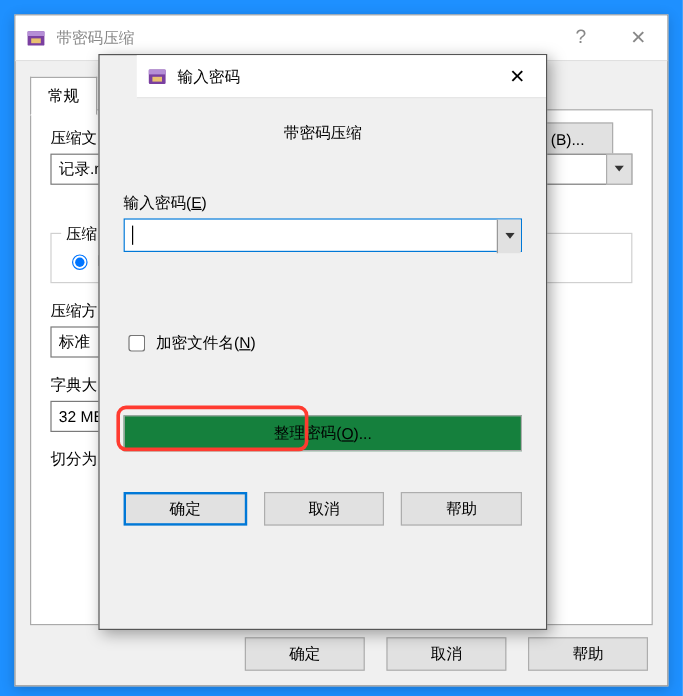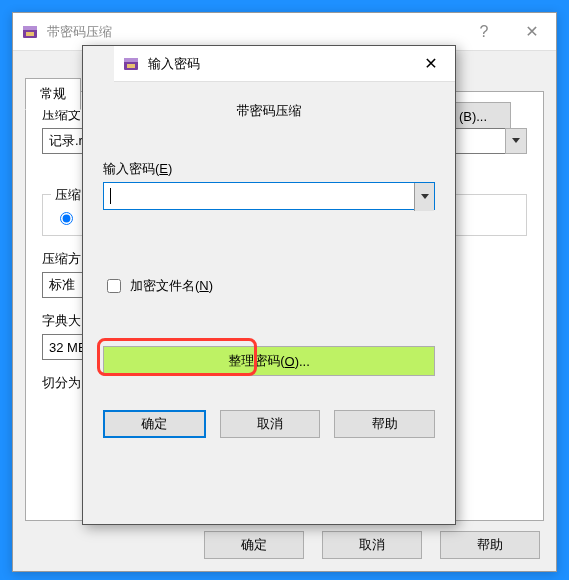--- a/index.html
+++ b/index.html
@@ -12,21 +12,21 @@
   }
   .titlebar {
     height: 38px; background: #fff; display: flex; align-items: center;
     border-bottom: 1px solid #e0e0e0; padding: 0 0 0 8px;
   }
   .titlebar .icon { width: 18px; height: 18px; margin-right: 8px; }
   .titlebar .title { flex: 1; color: #888; font-size: 13px; }
   .titlebar .btn { width: 48px; height: 38px; display: flex; align-items: center; justify-content: center; color: #888; font-size: 16px; }
 
   .tab-area { padding: 8px 12px 0 12px; }
-  .tab { display: inline-block; padding: 6px 14px; border: 1px solid #aaa; border-bottom: 1px solid #fff; background: #fff; position: relative; top: 19px; z-index: 2; }
+  .tab { display: inline-block; padding: 6px 14px; border: 1px solid #aaa; border-bottom: 1px solid #fff; background: #fff; position: relative; top: 5px; z-index: 2; }
   .tab-panel { border: 1px solid #aaa; min-height: 430px; background: #fff; padding: 14px 16px; position: relative; z-index: 1; }
 
   .form-label { display: block; margin-bottom: 4px; }
   .text-input {
     width: 100%; height: 26px; border: 1px solid #7a7a7a; background: #fff;
     padding: 0 6px;
   }
   .combo-wrap { position: relative; }
   .combo-wrap .drop-btn {
     position: absolute; right: 0; top: 0; width: 22px; height: 26px;
@@ -79,21 +79,21 @@
   .check-row { display: flex; align-items: center; gap: 6px; margin: 6px 0; }
   .check-row input { width: 14px; height: 14px; }
 
   .highlight-box {
     border: 3px solid #ff3b30; border-radius: 8px;
     position: absolute; pointer-events: none;
   }
   .arrow-svg { position: absolute; pointer-events: none; }
 
   .organize-btn {
-    width: 100%; height: 30px; border: 1px solid #adadad; background: #bef264;
+    width: 100%; height: 30px; border: 1px solid #adadad; background: #15803d;
     display: flex; align-items: center; justify-content: center; margin-top: 50px;
   }
 
   .inner-buttons { display: flex; gap: 14px; justify-content: space-between; padding: 0 20px; margin-top: 20px; }
   .inner-buttons .win-button { flex: 1; min-width: 0; }
 
   u { text-decoration: underline; }
 </style>
 </head>
 <body>

